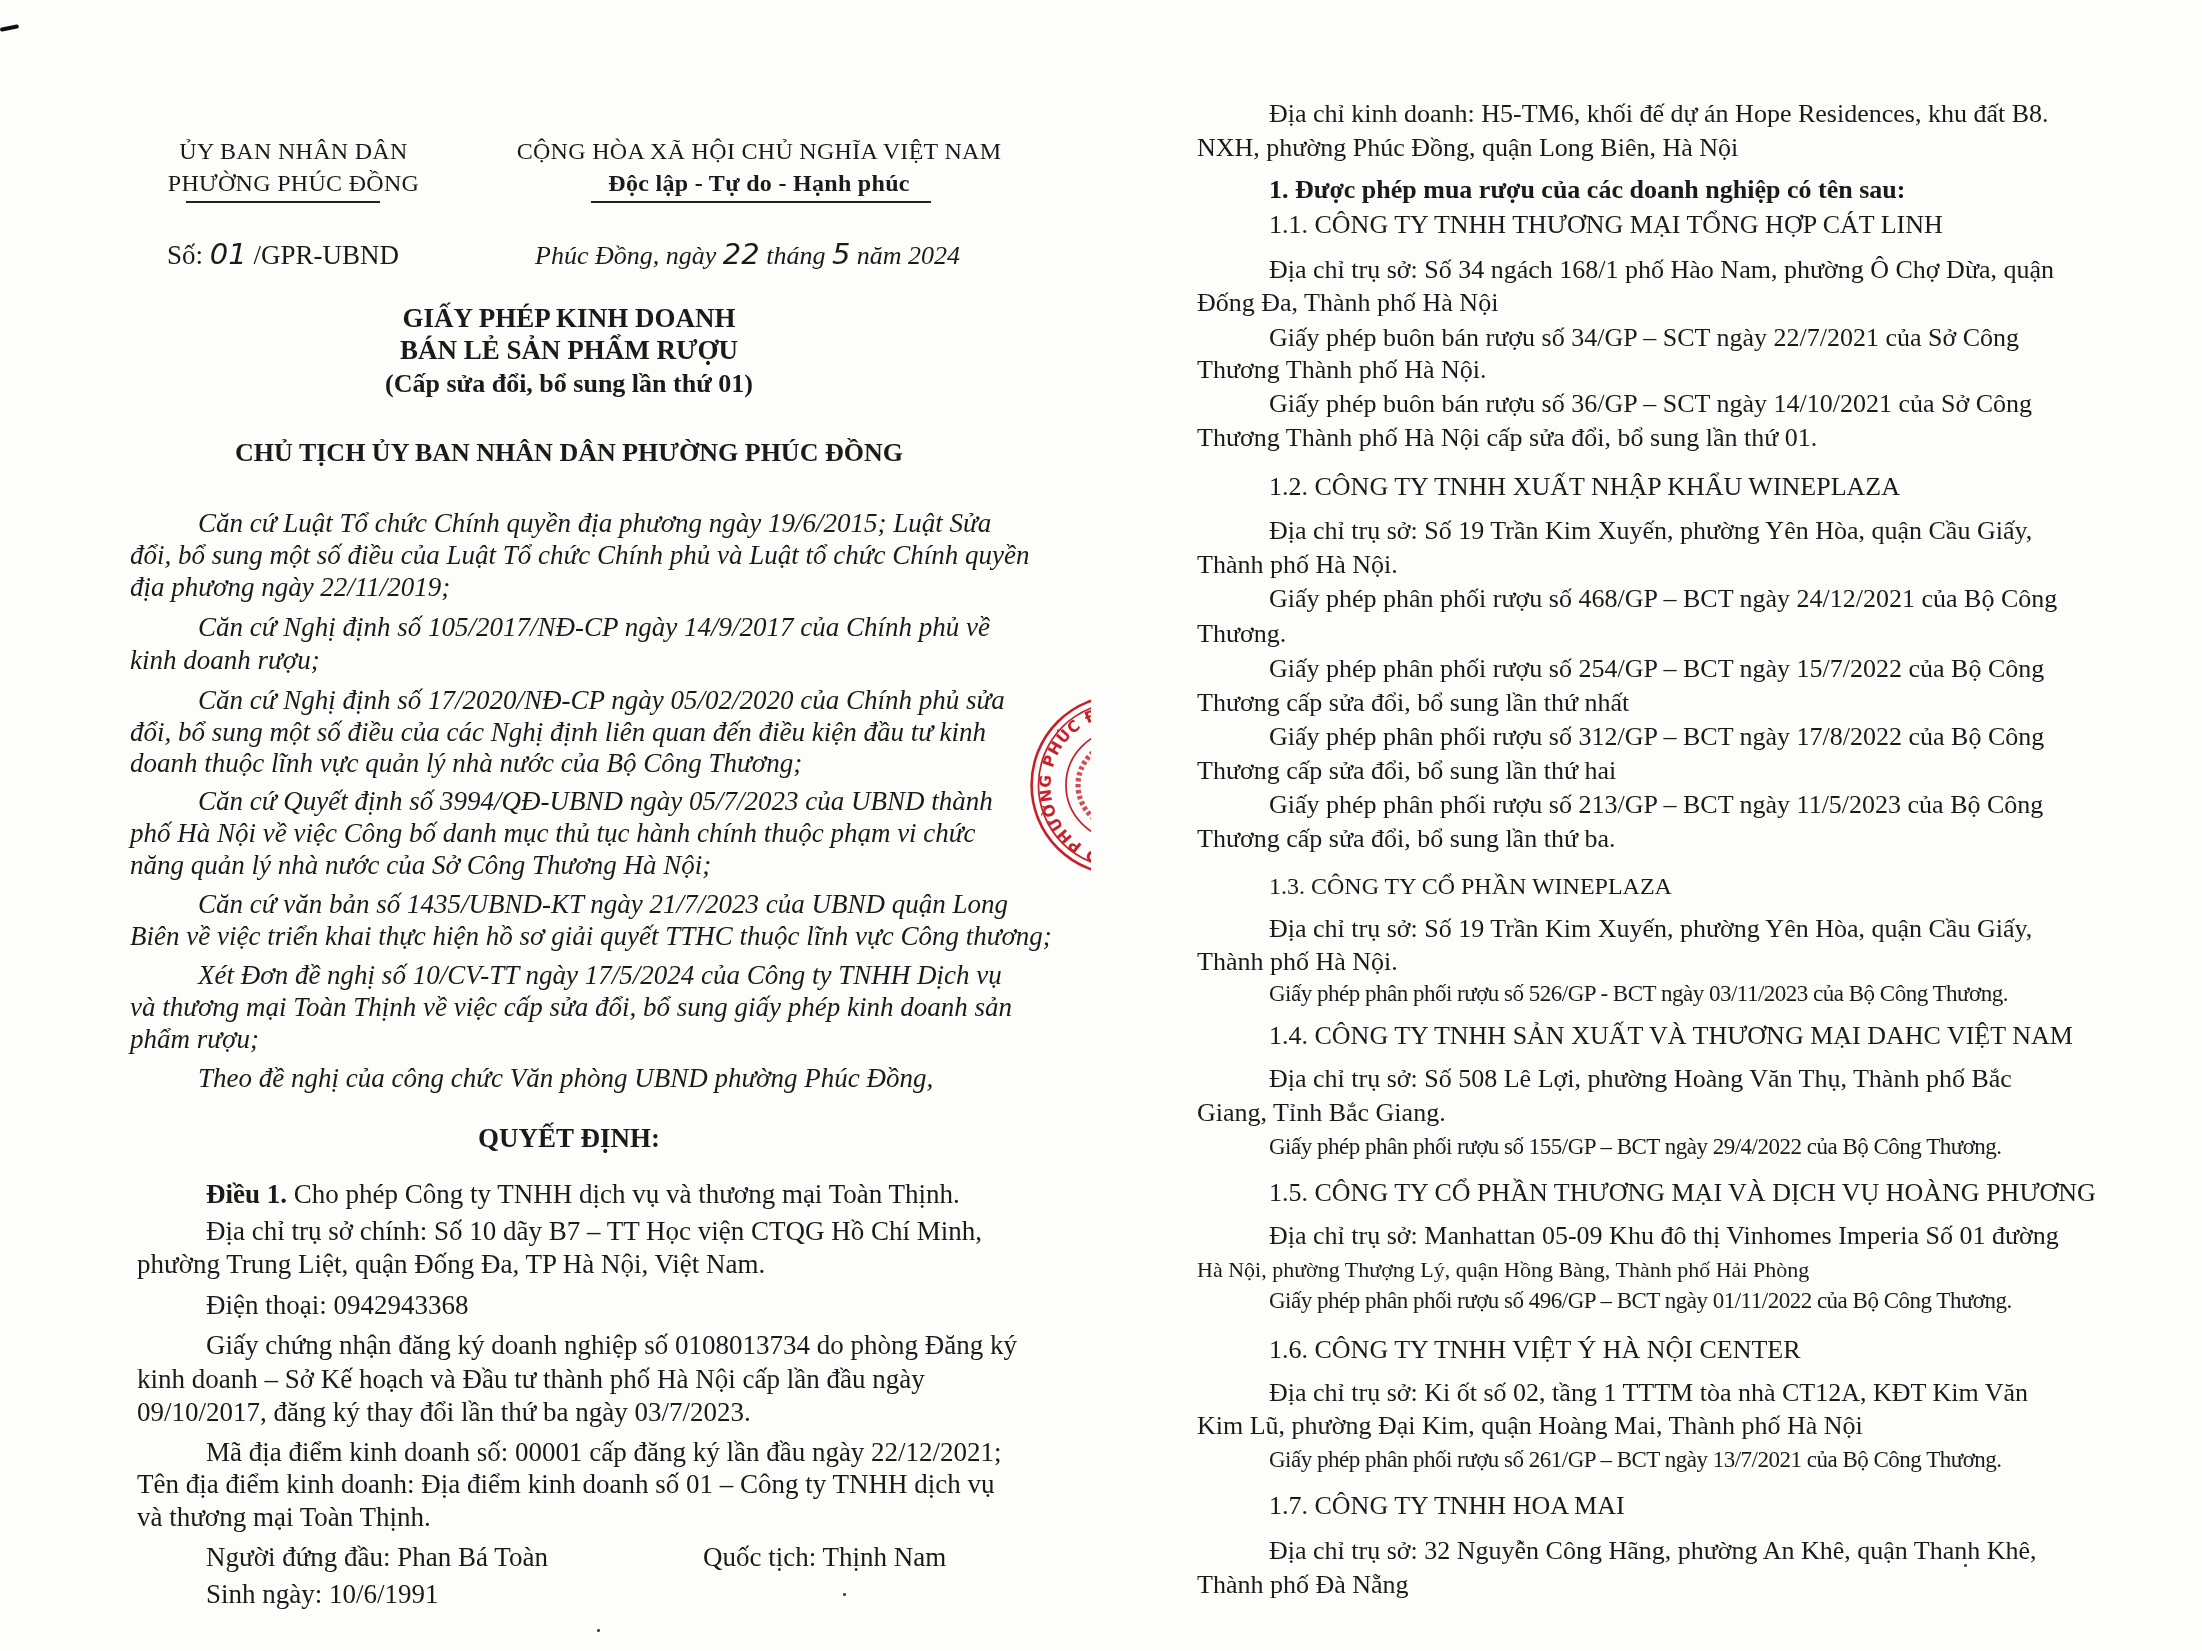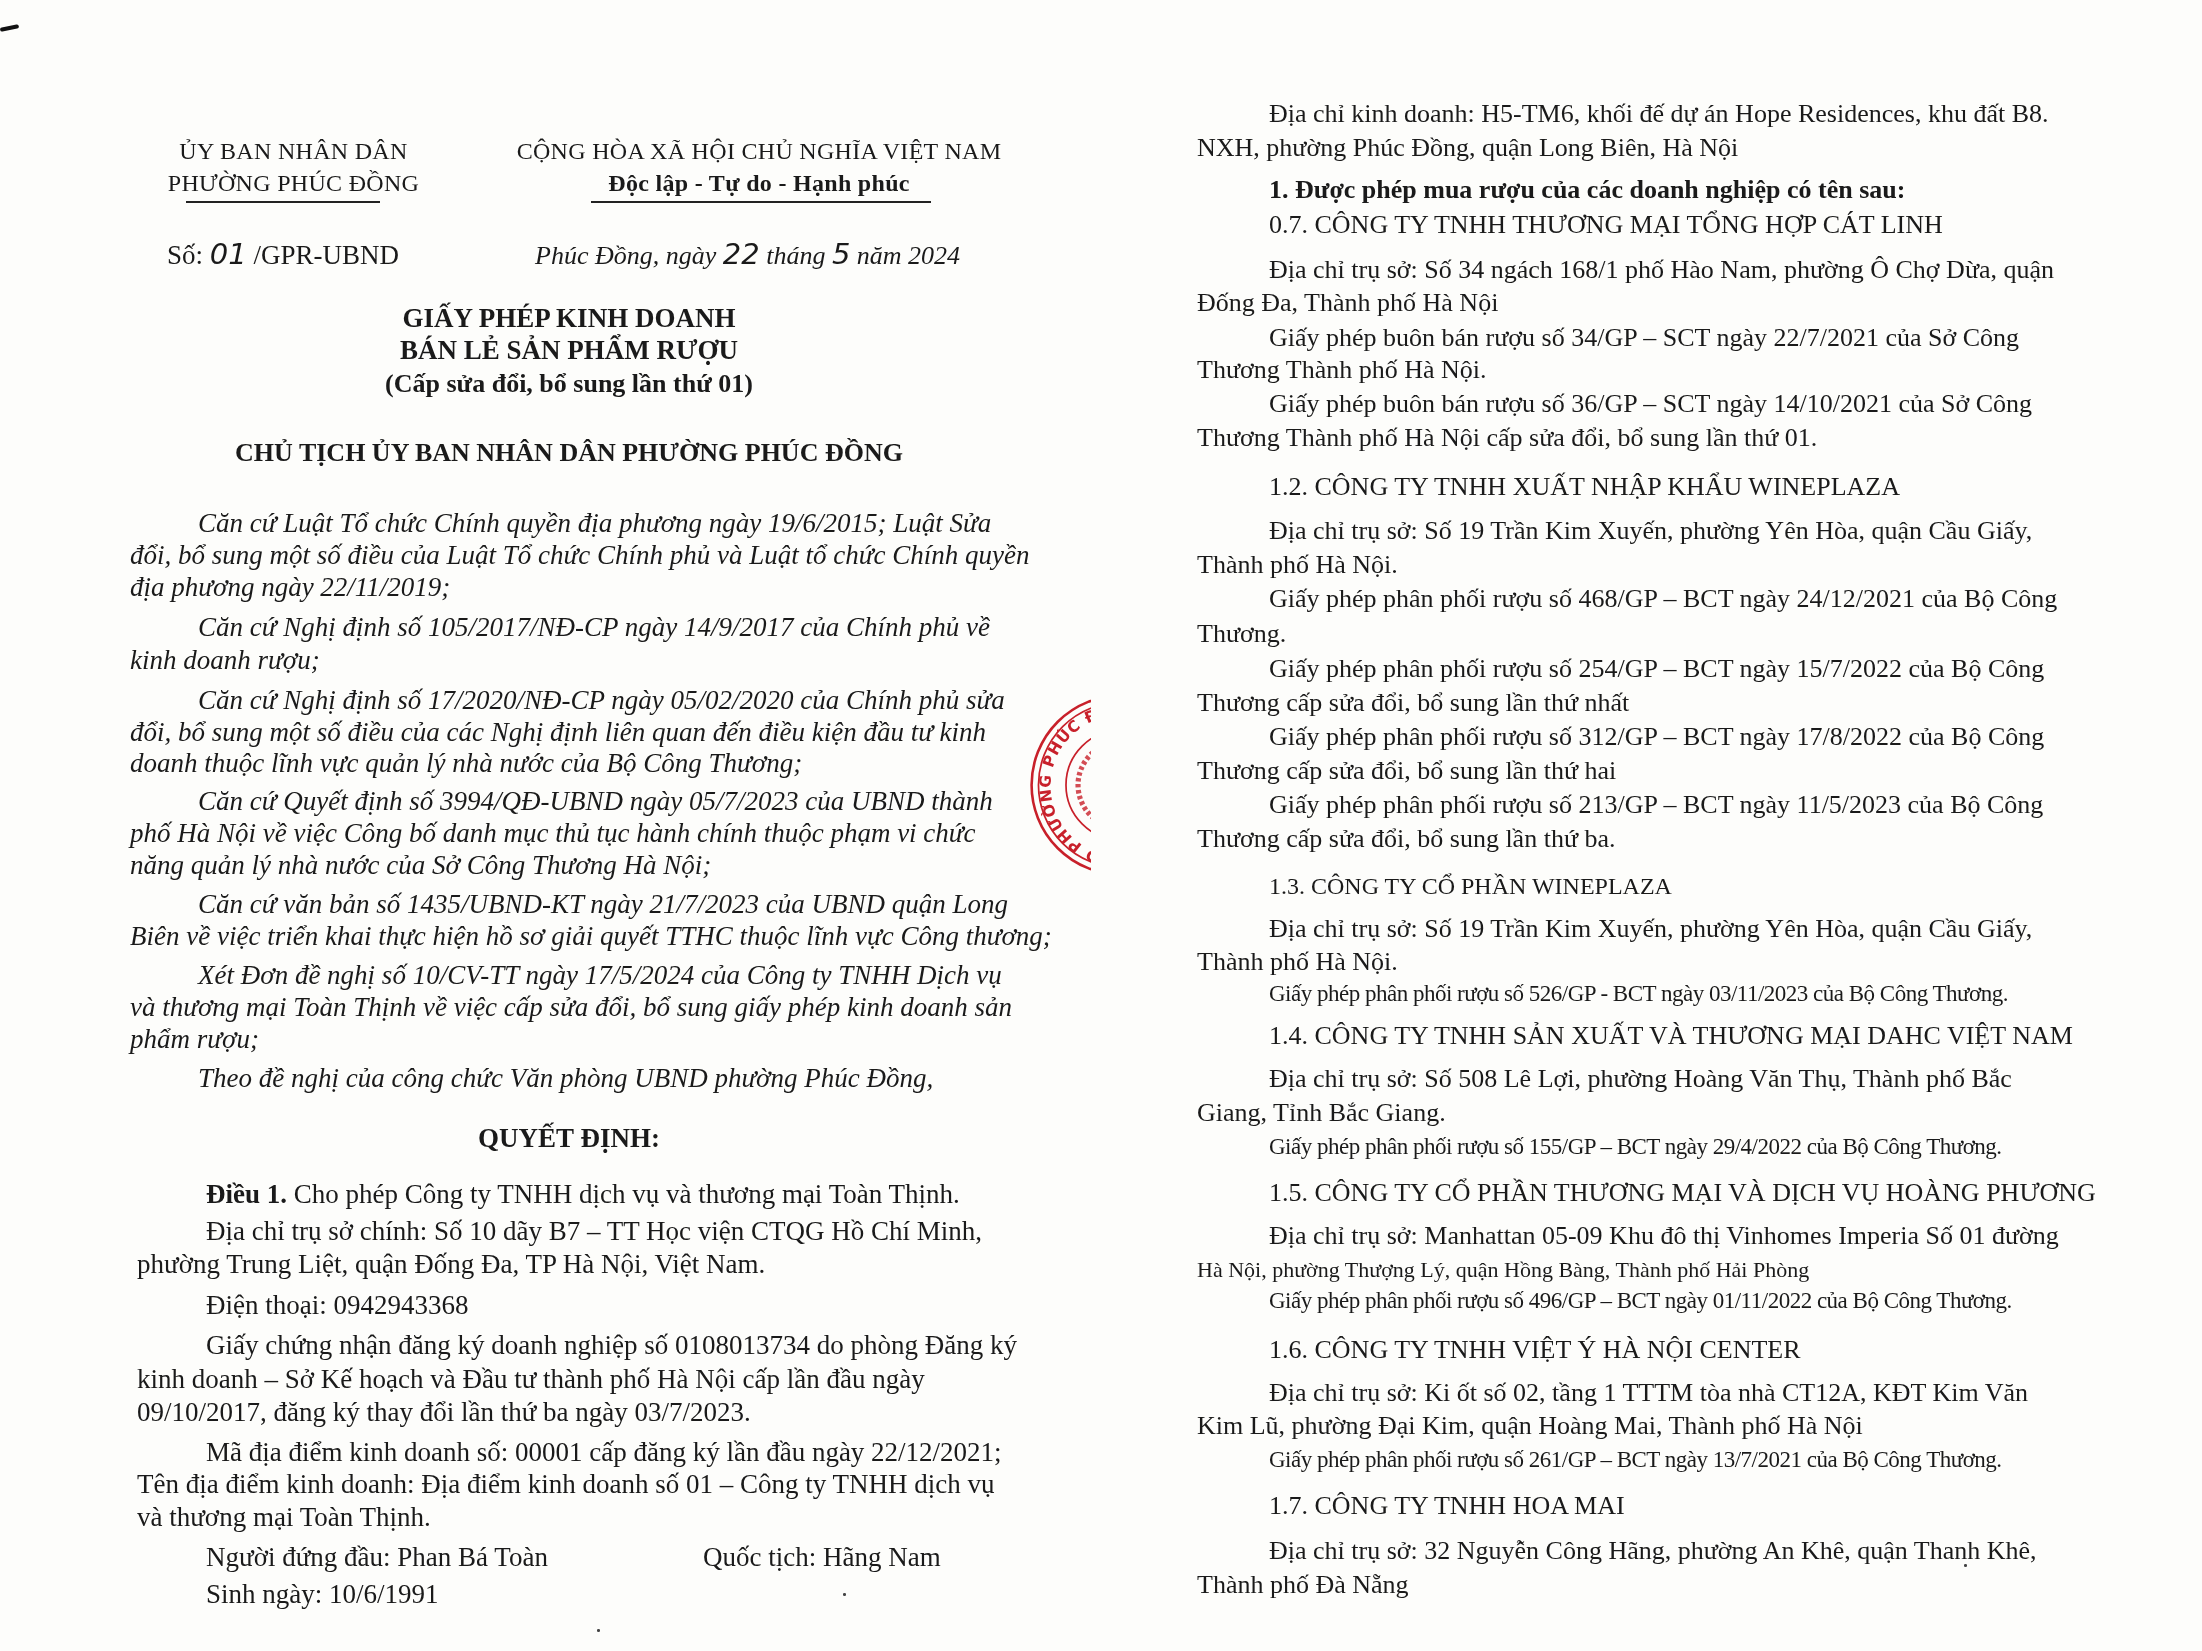--- a/index.html
+++ b/index.html
@@ -85,21 +85,21 @@
   <div class="ln" style="left:127px;top:1201px;">phường Trung Liệt, quận Đống Đa, TP Hà Nội, Việt Nam.</div>
   <div class="ln" style="left:196px;top:1242px;">Điện thoại: 0942943368</div>
   <div class="ln" style="left:196px;top:1282px;">Giấy chứng nhận đăng ký doanh nghiệp số 0108013734 do phòng Đăng ký</div>
   <div class="ln" style="left:127px;top:1316px;">kinh doanh – Sở Kế hoạch và Đầu tư thành phố Hà Nội cấp lần đầu ngày</div>
   <div class="ln" style="left:127px;top:1349px;">09/10/2017, đăng ký thay đổi lần thứ ba ngày 03/7/2023.</div>
   <div class="ln" style="left:196px;top:1389px;">Mã địa điểm kinh doanh số: 00001 cấp đăng ký lần đầu ngày 22/12/2021;</div>
   <div class="ln" style="left:127px;top:1421px;">Tên địa điểm kinh doanh: Địa điểm kinh doanh số 01 – Công ty TNHH dịch vụ</div>
   <div class="ln" style="left:127px;top:1454px;">và thương mại Toàn Thịnh.</div>
 
   <div class="ln" style="left:196px;top:1494px;">Người đứng đầu: Phan Bá Toàn</div>
-  <div class="ln" style="left:693px;top:1494px;">Quốc tịch: Hãng Nam</div>
+  <div class="ln" style="left:693px;top:1494px;">Quốc tịch: Thịnh Nam</div>
   <div class="ln" style="left:196px;top:1531px;">Sinh ngày: 10/6/1991</div>
 
   <div class="speck" style="left:587px;top:1581px;"></div>
   <div class="speck" style="left:833px;top:1545px;"></div>
 </div>
 
 <div id="stamp">
   <svg width="129" height="184" viewBox="0 0 150 214">
     <circle cx="107" cy="107" r="104" fill="none" stroke="#c8202a" stroke-width="3"></circle>
     <circle cx="107" cy="107" r="96" fill="none" stroke="#c8202a" stroke-width="2"></circle>
@@ -113,21 +113,21 @@
     </text>
   </svg>
 </div>
 
 <div class="page" id="right-page">
   <div class="ln" style="left:168px;top:98px;font-size:26px;">Địa chỉ kinh doanh: H5-TM6, khối đế dự án Hope Residences, khu đất B8.</div>
   <div class="ln" style="left:96px;top:132px;font-size:26px;">NXH, phường Phúc Đồng, quận Long Biên, Hà Nội</div>
   <div class="ln b" style="left:168px;top:174px;font-size:26px;">1. Được phép mua rượu của các doanh nghiệp có tên sau:</div>
 
   <div id="right-lines">
-      <div class="ln" style="left: 168px; top: 209px; font-size: 26px;">0.7. CÔNG TY TNHH THƯƠNG MẠI TỔNG HỢP CÁT LINH</div>
+      <div class="ln" style="left: 168px; top: 209px; font-size: 26px;">1.1. CÔNG TY TNHH THƯƠNG MẠI TỔNG HỢP CÁT LINH</div>
       <div class="ln" style="left: 168px; top: 254px; font-size: 26px;">Địa chỉ trụ sở: Số 34 ngách 168/1 phố Hào Nam, phường Ô Chợ Dừa, quận</div>
       <div class="ln" style="left: 96px; top: 287px; font-size: 26px;">Đống Đa, Thành phố Hà Nội</div>
       <div class="ln" style="left: 168px; top: 322px; font-size: 26px;">Giấy phép buôn bán rượu số 34/GP – SCT ngày 22/7/2021 của Sở Công</div>
       <div class="ln" style="left: 96px; top: 354px; font-size: 26px;">Thương Thành phố Hà Nội.</div>
       <div class="ln" style="left: 168px; top: 388px; font-size: 26px;">Giấy phép buôn bán rượu số 36/GP – SCT ngày 14/10/2021 của Sở Công</div>
       <div class="ln" style="left: 96px; top: 422px; font-size: 26px;">Thương Thành phố Hà Nội cấp sửa đổi, bổ sung lần thứ 01.</div>
       <div class="ln" style="left: 168px; top: 471px; font-size: 26px;">1.2. CÔNG TY TNHH XUẤT NHẬP KHẨU WINEPLAZA</div>
       <div class="ln" style="left: 168px; top: 515px; font-size: 26px;">Địa chỉ trụ sở: Số 19 Trần Kim Xuyến, phường Yên Hòa, quận Cầu Giấy,</div>
       <div class="ln" style="left: 96px; top: 549px; font-size: 26px;">Thành phố Hà Nội.</div>
       <div class="ln" style="left: 168px; top: 583px; font-size: 26px;">Giấy phép phân phối rượu số 468/GP – BCT ngày 24/12/2021 của Bộ Công</div>

